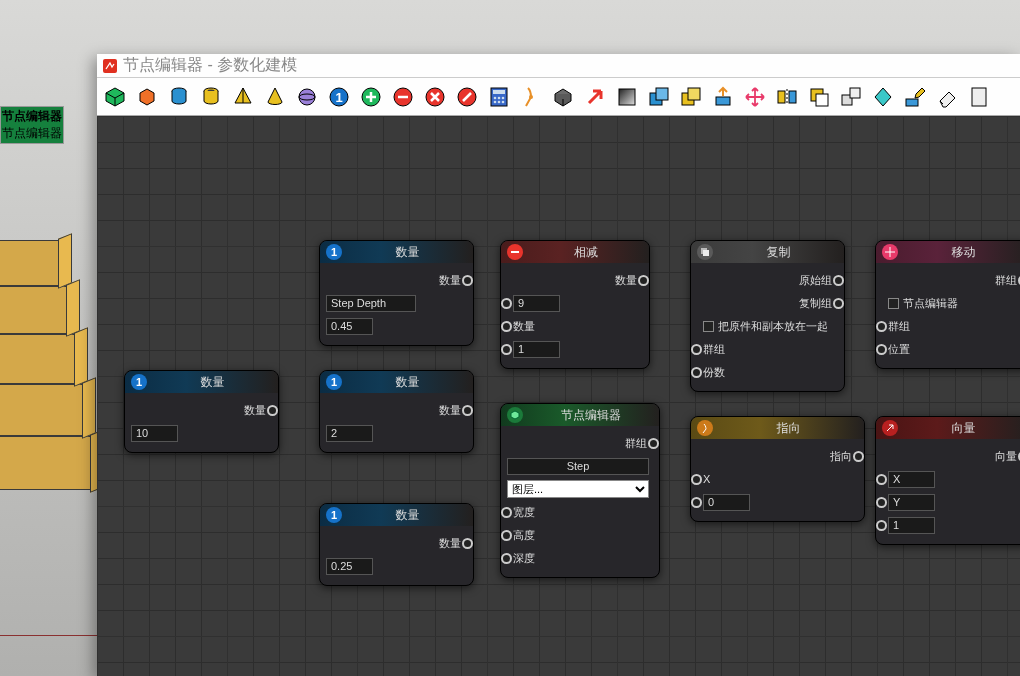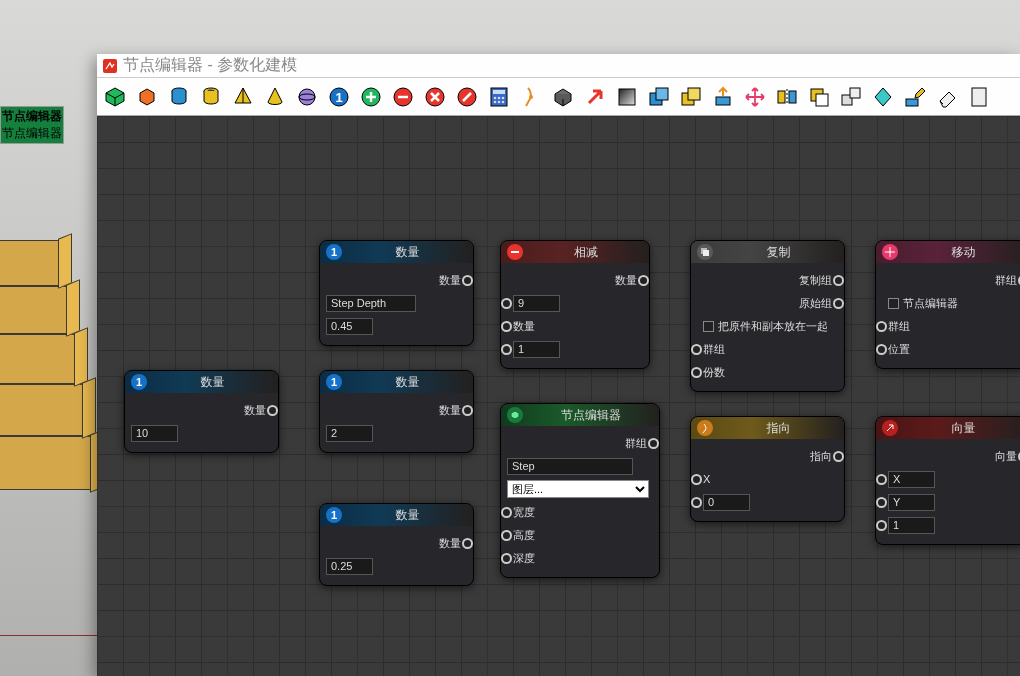--- a/index.html
+++ b/index.html
@@ -417,21 +417,21 @@
             </svg>
           </span>
         <span class="nh-title">节点编辑器</span>
       </div>
       <div class="node-body">
         <div class="row right">
             <span>群组</span>
             <span class="port out"></span>
           </div>
         <div class="row">
-            <input class="input-field" style="width: 126px;" value="Step">
+            <input class="input-field" style="width: 142px; text-align: center;" value="Step">
           </div>
         <div class="row">
             <select class="select-field"><option>图层...</option></select>
           </div>
         <div class="row left">
             <span class="port in"></span>
             <span>宽度</span>
           </div>
         <div class="row left">
             <span class="port in"></span>
@@ -449,43 +449,43 @@
         <span class="nh-icon ic-grey">
             <svg viewBox="0 0 12 12" width="12" height="12">
               <rect x="2" y="2" width="6" height="6" fill="#bbb"></rect>
               <rect x="4" y="4" width="6" height="6" fill="#eee"></rect>
             </svg>
           </span>
         <span class="nh-title">复制</span>
       </div>
       <div class="node-body">
         <div class="row right">
+            <span>原始组</span>
+            <span class="port out"></span>
+          </div>
+        <div class="row right">
             <span>复制组</span>
-            <span class="port out"></span>
-          </div>
-        <div class="row right">
-            <span>原始组</span>
             <span class="port out"></span>
           </div>
         <div class="row left">
             <span class="checkbox"></span>
             <span>把原件和副本放在一起</span>
           </div>
         <div class="row left">
             <span class="port in"></span>
             <span>群组</span>
           </div>
         <div class="row left">
             <span class="port in"></span>
             <span>份数</span>
           </div>
       </div>
     </div>
 
-    <div class="node" style="left:593px;top:300px;width:155px">
+    <div class="node" style="left:593px;top:300px;width:175px">
       <div class="node-header hdr-orange">
         <span class="nh-icon ic-orange">
             <svg viewBox="0 0 12 12" width="12" height="12">
               <path d="M5 2c2 2 2 5 2 5l-3 4" stroke="#fff" fill="none"></path>
             </svg>
           </span>
         <span class="nh-title">指向</span>
       </div>
       <div class="node-body">
         <div class="row right">

